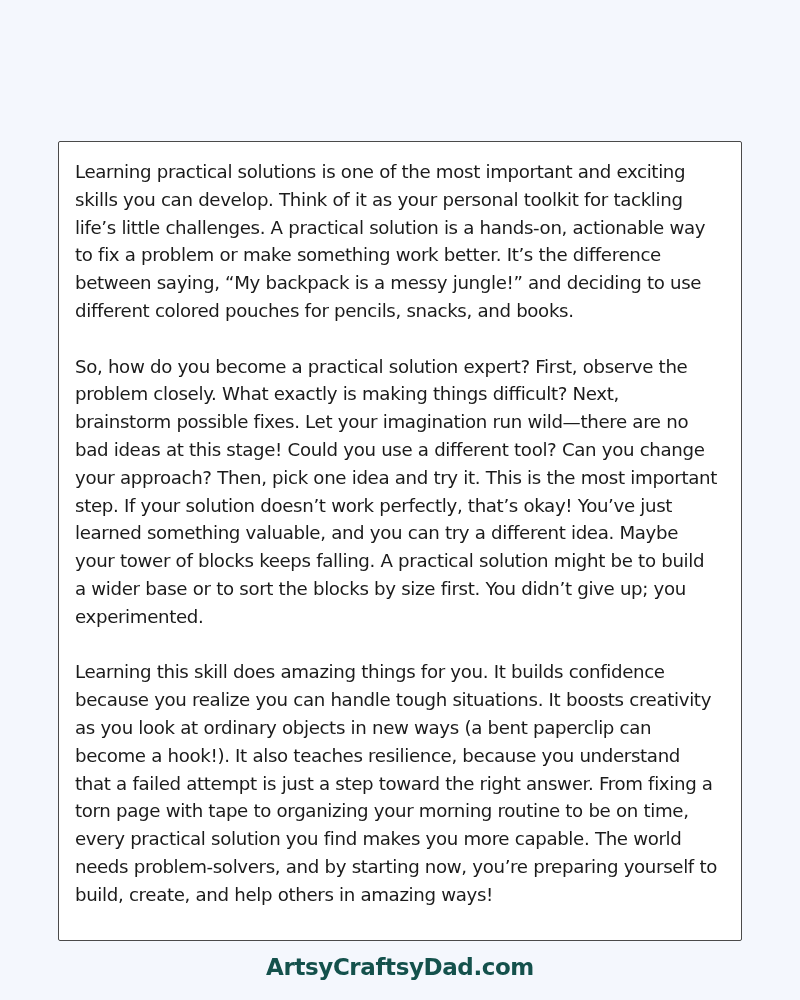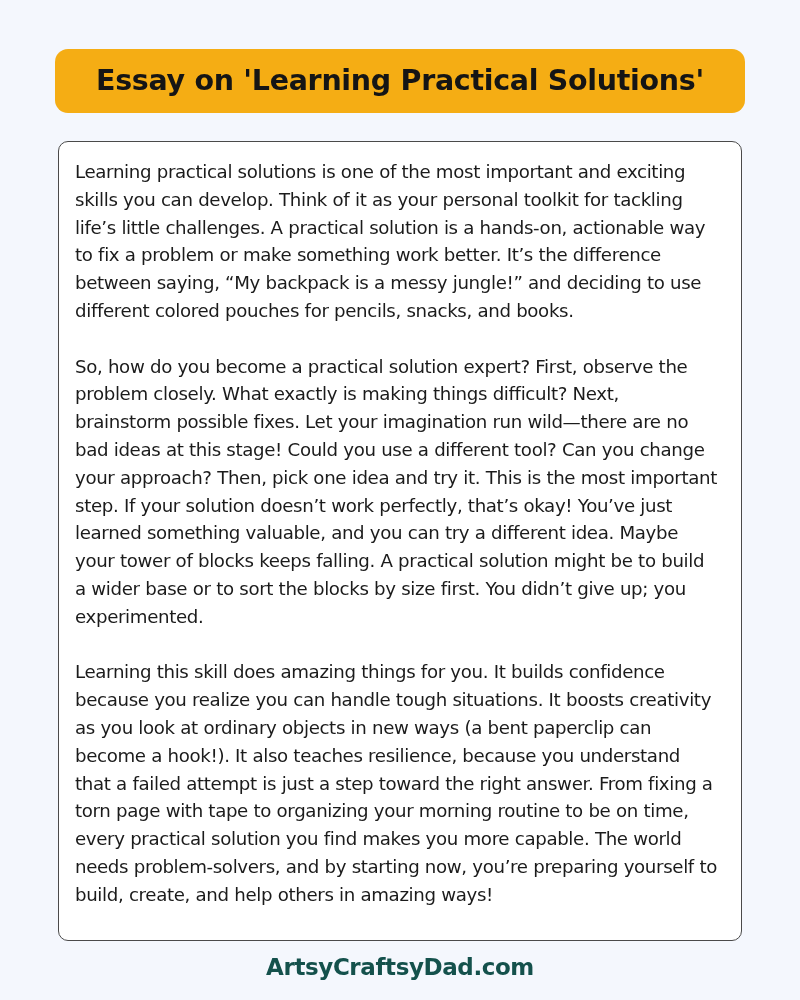--- a/index.html
+++ b/index.html
@@ -47,21 +47,21 @@
 
   
   .essay-card {
     position: absolute;
     left: 58px;
     top: 141px;
     width: 684px;
     height: 800px;
     background: #ffffff;
     border: 1.4px solid #4a4a4a;
-    border-radius: 10px;
+    border-radius: 2px;
     box-sizing: border-box;
     padding: 16px 22px 16px 16px;
     overflow: hidden;
   }
   .essay-body {
     font-family: "DejaVu Sans", "Liberation Sans", sans-serif;
     font-size: 18.2px;
     line-height: 27.8px;
     color: #1b1b1b;
     letter-spacing: -0.35px;
@@ -89,23 +89,20 @@
     letter-spacing: -0.4px;
     color: #14514c;
     line-height: 1;
   }
 </style>
 </head>
 <body>
 
 <div class="page">
 
-  <div class="title-banner">
-    <span class="title-text">Essay on 'Learning Practical Solutions'</span>
-  </div>
 
   <div class="essay-card">
     <div class="essay-body">
       <p>Learning practical solutions is one of the most important and exciting skills you can develop. Think of it as your personal toolkit for tackling life’s little challenges. A practical solution is a hands-on, actionable way to fix a problem or make something work better. It’s the difference between saying, “My backpack is a messy jungle!” and deciding to use different colored pouches for pencils, snacks, and books.</p>
       <p>So, how do you become a practical solution expert? First, observe the problem closely. What exactly is making things difficult? Next, brainstorm possible fixes. Let your imagination run wild—there are no bad ideas at this stage! Could you use a different tool? Can you change your approach? Then, pick one idea and try it. This is the most important step. If your solution doesn’t work perfectly, that’s okay! You’ve just learned something valuable, and you can try a different idea. Maybe your tower of blocks keeps falling. A practical solution might be to build a wider base or to sort the blocks by size first. You didn’t give up; you experimented.</p>
       <p>Learning this skill does amazing things for you. It builds confidence because you realize you can handle tough situations. It boosts creativity as you look at ordinary objects in new ways (a bent paperclip can become a hook!). It also teaches resilience, because you understand that a failed attempt is just a step toward the right answer. From fixing a torn page with tape to organizing your morning routine to be on time, every practical solution you find makes you more capable. The world needs problem-solvers, and by starting now, you’re preparing yourself to build, create, and help others in amazing ways!</p>
     </div>
   </div>
 
   <div class="footer">

